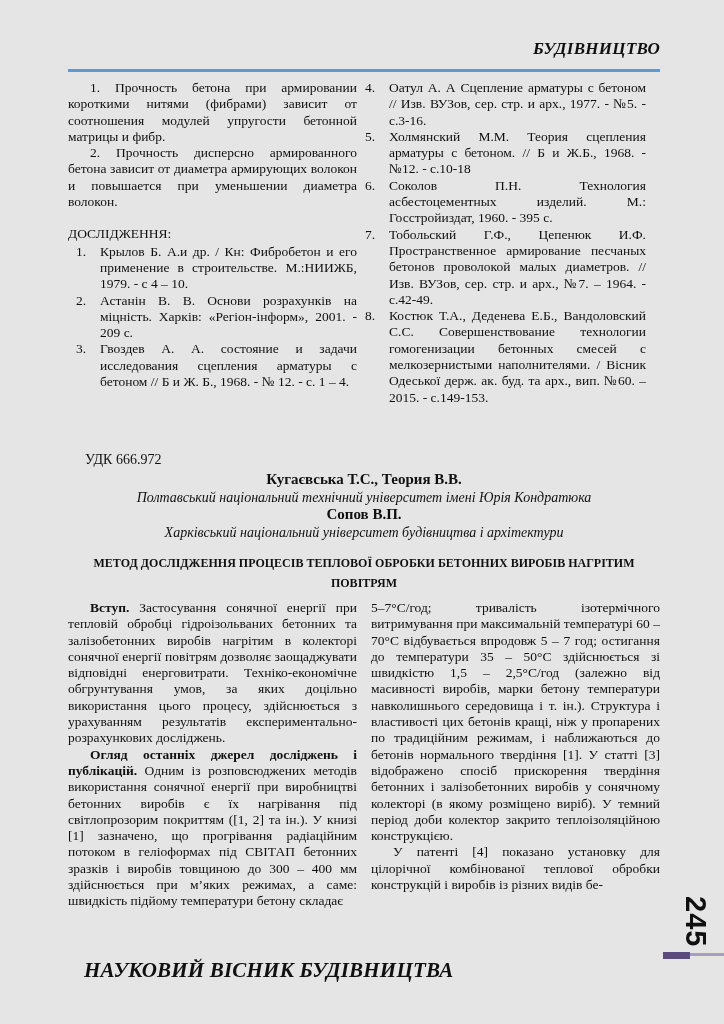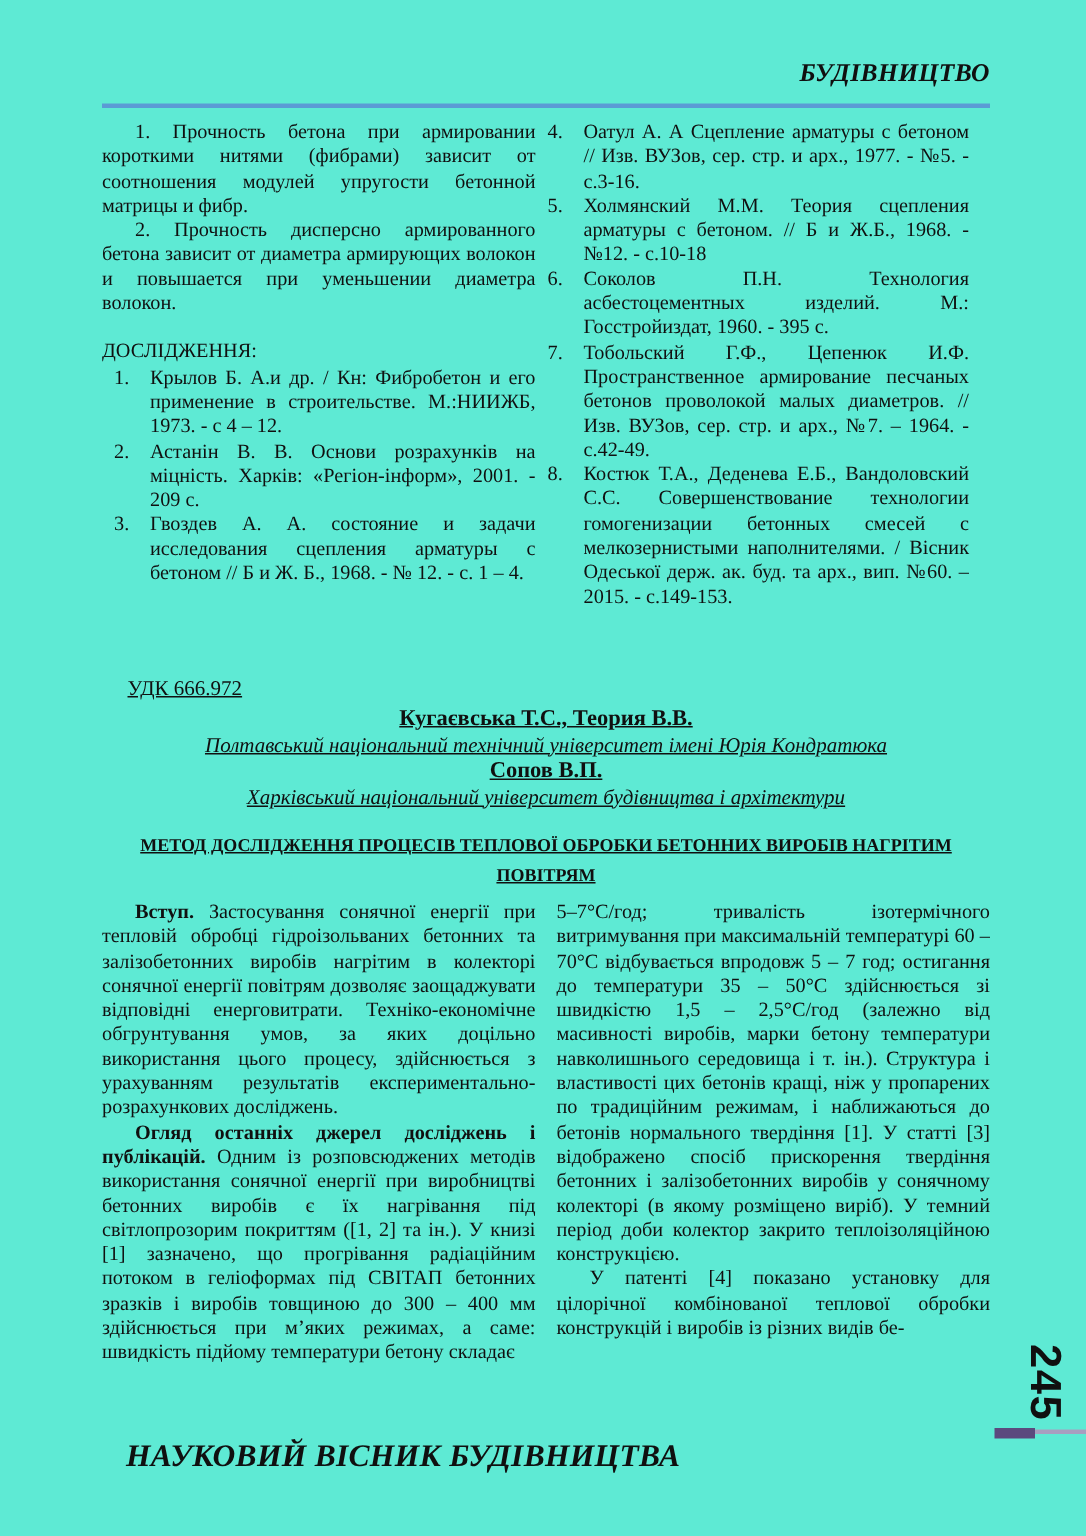--- a/index.html
+++ b/index.html
@@ -1,36 +1,36 @@
 <!DOCTYPE html>
 <html><head>
 <meta charset="utf-8">
 <style>
   html, body { margin:0; padding:0; background:#ffffff; }
   body { width:724px; height:1024px; font-family:"Liberation Serif", serif; color:#101010; }
-  .page { position:relative; width:724px; height:1024px; background:#5eead4; overflow:hidden; }
+  .page { position:relative; width:724px; height:1024px; background:#e5e5e5; overflow:hidden; }
 
   .header-label {
     position:absolute; top:39px; right:64px;
     font-size:17px; font-weight:bold; font-style:italic; letter-spacing:0.3px;
   }
   .header-rule { position:absolute; top:69px; left:68px; width:592px; height:3px; background:#5B9BD5; }
 
   .top-columns { position:absolute; top:80px; left:68px; width:592px; display:flex; }
   .body-columns { position:absolute; top:600px; left:68px; width:592px; display:flex; gap:14px; }
   .col { width:289px; font-size:13.5px; line-height:16.3px; text-align:justify; }
 
   .para { margin:0; text-indent:22px; }
   .lit-heading { margin:16px 0 1px 0; }
 
   .ref { display:flex; }
   .ref-num { flex:0 0 32px; padding-left:8px; box-sizing:border-box; }
   .ref-text { flex:1; }
 
-  .article-head { position:absolute; top:451px; left:68px; width:592px; text-align:center;text-decoration:underline; }
+  .article-head { position:absolute; top:451px; left:68px; width:592px; text-align:center; }
   .udc { text-align:left; padding-left:17px; font-size:14px; margin:0 0 3px 0; line-height:17px; }
   .authors { font-weight:bold; font-size:15px; margin:0; line-height:17.5px; }
   .affil { font-style:italic; font-size:14px; margin:0; line-height:17.5px; }
   .title { font-weight:bold; font-size:12px; line-height:19.5px; margin:13px auto 0; width:560px; }
 
   .lead { font-weight:bold; }
   .noindent { text-indent:0; }
 
   .footer-title {
     position:absolute; left:84px; top:958px;
@@ -55,21 +55,21 @@
   <div class="header-rule"></div>
 
   <div class="top-columns">
     <div class="col">
       <p class="para">1. Прочность бетона при армировании короткими нитями (фибрами) зависит от соотношения модулей упругости бетонной матрицы и фибр.</p>
       <p class="para">2. Прочность дисперсно армированного бетона зависит от диаметра армирующих волокон и повышается при уменьшении диаметра волокон.</p>
       <p class="para lit-heading noindent">ДОСЛІДЖЕННЯ:</p>
 
       <div class="ref">
         <span class="ref-num">1.</span>
-        <span class="ref-text">Крылов Б. А.и др. / Кн: Фибробетон и его применение в строительстве. М.:НИИЖБ, 1973. - с 4 – 12.</span>
+        <span class="ref-text">Крылов Б. А.и др. / Кн: Фибробетон и его применение в строительстве. М.:НИИЖБ, 1979. - с 4 – 10.</span>
       </div>
       <div class="ref">
         <span class="ref-num">2.</span>
         <span class="ref-text">Астанін В. В. Основи розрахунків на міцність. Харків: «Регіон-інформ», 2001. - 209 с.</span>
       </div>
       <div class="ref">
         <span class="ref-num">3.</span>
         <span class="ref-text">Гвоздев А. А. состояние и задачи исследования сцепления арматуры с бетоном // Б и Ж. Б., 1968. - № 12. - с. 1 – 4.</span>
       </div>
     </div>

